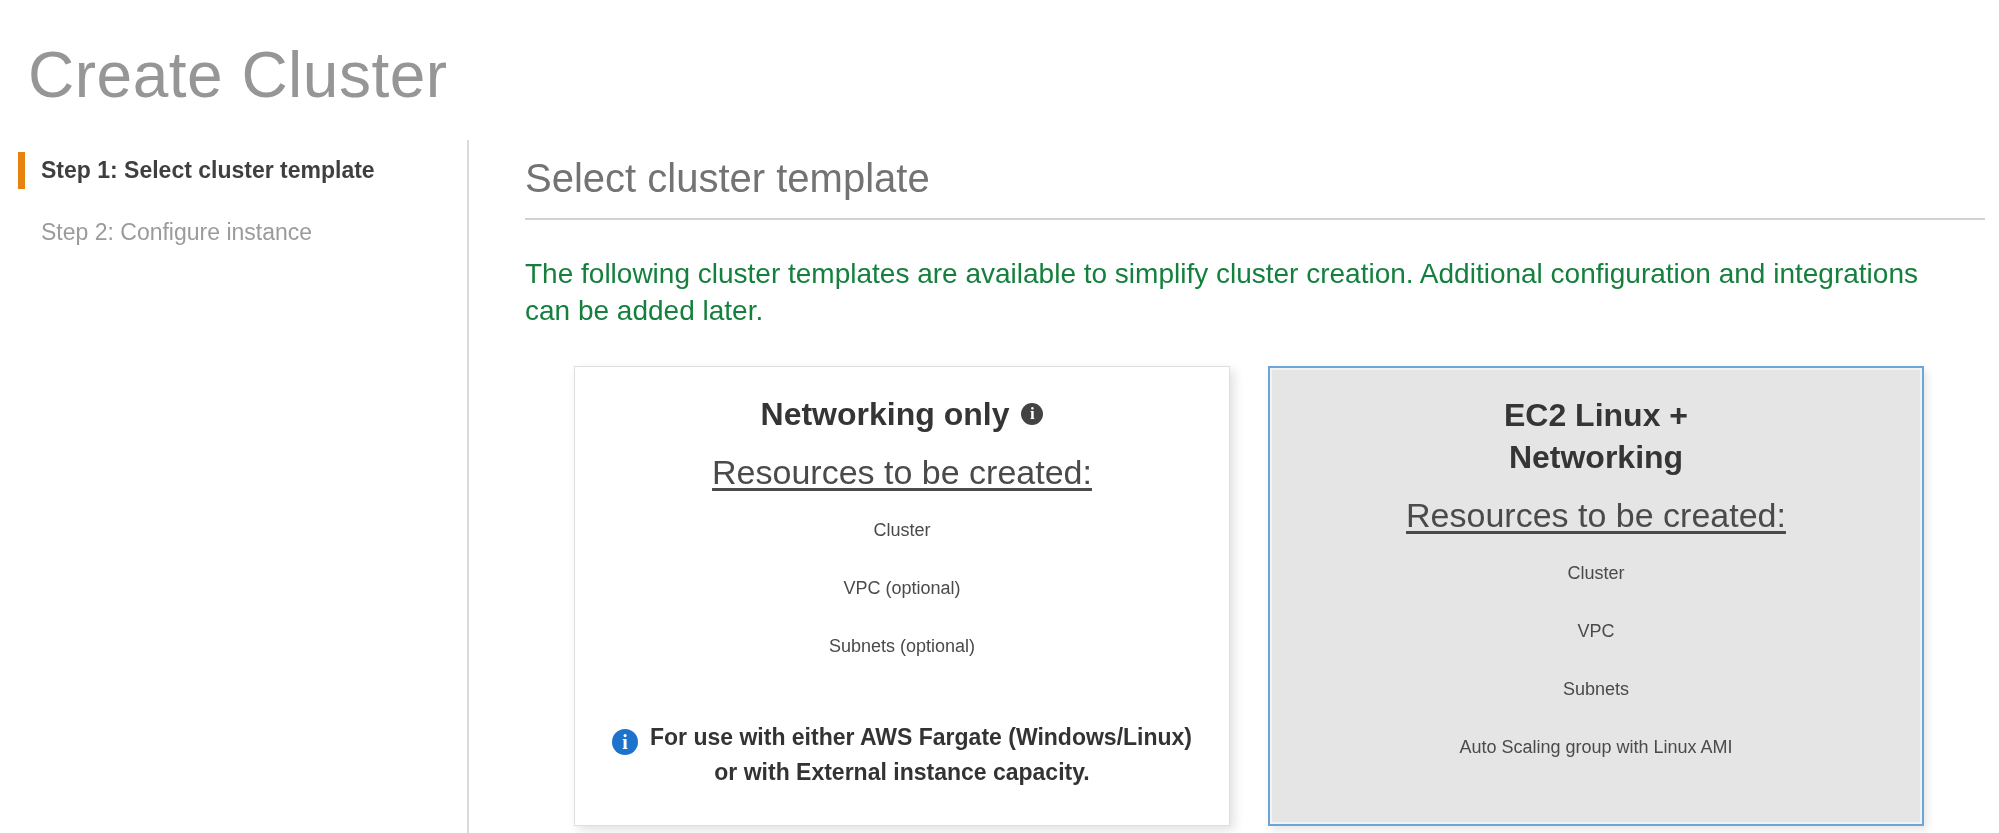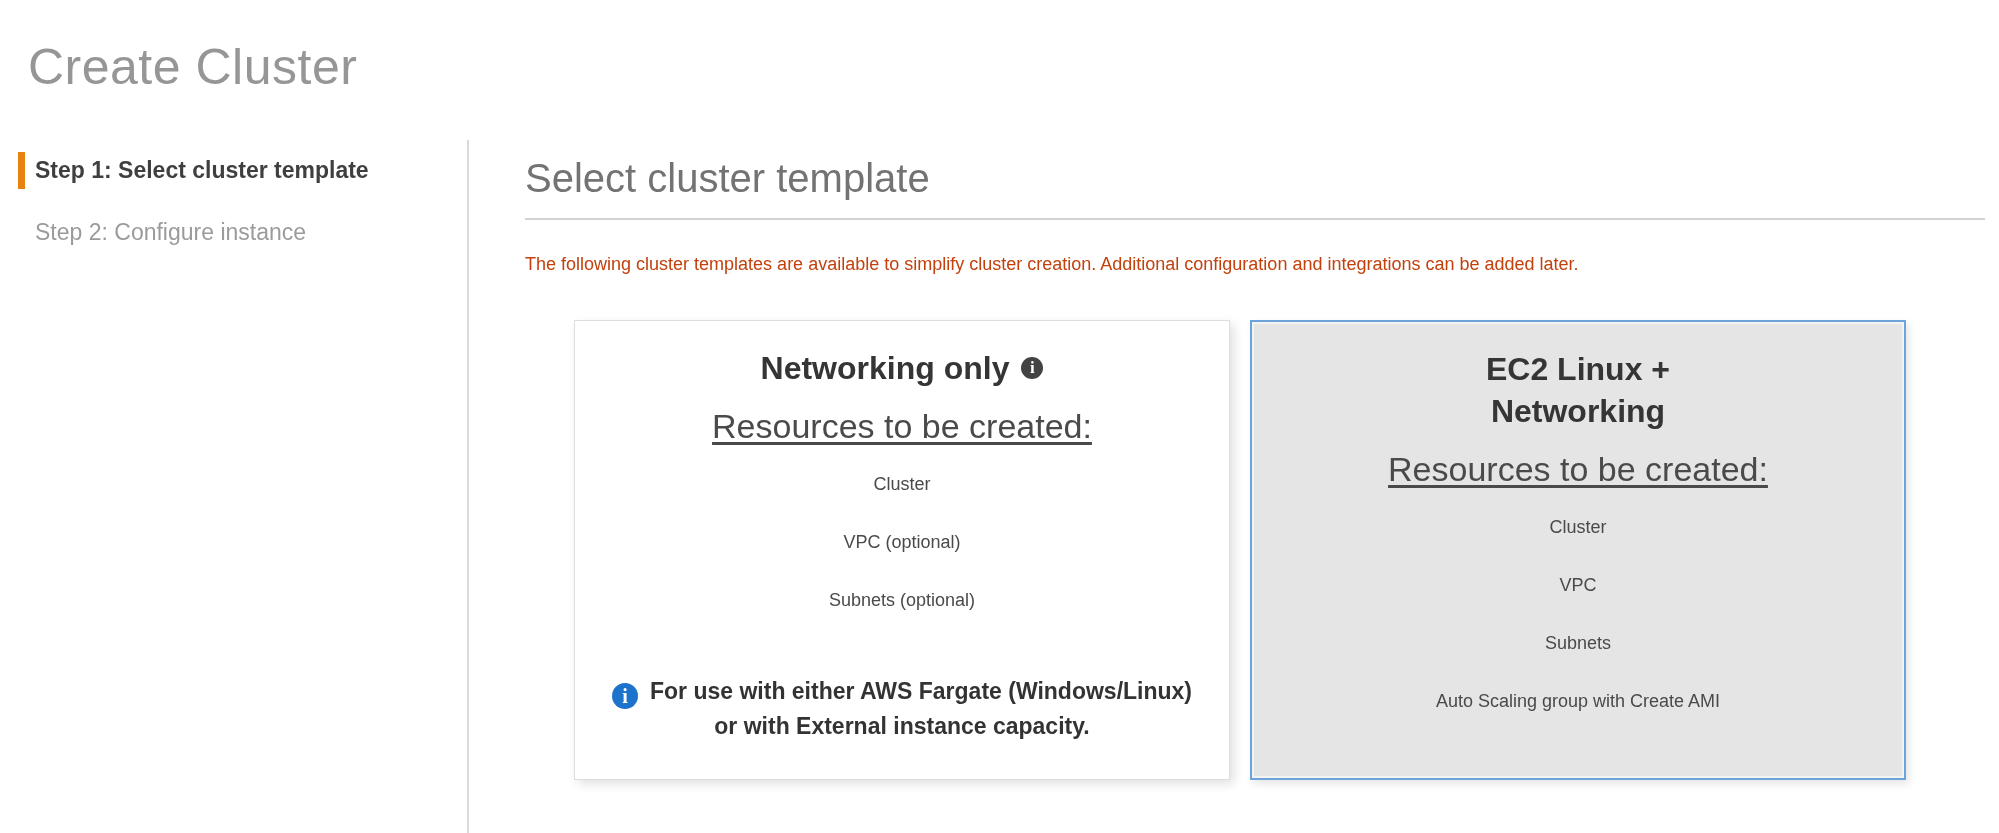--- a/index.html
+++ b/index.html
@@ -5,49 +5,49 @@
   * { margin:0; padding:0; box-sizing:border-box; }
   html,body { background:#ffffff; }
   body {
     width:1999px; height:833px; overflow:hidden;
     font-family:"Liberation Sans", sans-serif;
     -webkit-font-smoothing:antialiased;
   }
   
   .page-header { height:140px; padding:40px 0 0 28px; }
   .page-header h1 {
-    font-size:50px; font-weight:400; color:#969696; line-height:1.1;
+    font-size:64px; font-weight:400; color:#969696; line-height:1.1;
     letter-spacing:0.5px;
   }
   
   .body-row { display:flex; height:693px; }
   .wizard-nav {
     width:469px; flex:0 0 469px;
     border-right:2px solid #dadada;
     padding-top:12px;
   }
   .step {
     font-size:23px; line-height:37px; color:#9b9b9b;
     margin:0 0 25px 18px;
-    border-left:7px solid transparent; padding-left:10px;
+    border-left:7px solid transparent; padding-left:16px;
     cursor:default;
   }
   .step.active { color:#3f3f3f; font-weight:bold; border-left-color:#e8820e; }
   
   .content { flex:1 1 auto; padding:14px 14px 0 56px; }
   .content h2 {
     font-size:40px; font-weight:400; color:#737373; line-height:48px;
   }
   hr.section-rule { border:none; border-top:2px solid #d2d2d2; margin:16px 0 0 0; }
   .desc {
-    margin-top:26px; font-size:18px; line-height:37px; color:#c2410c;
+    margin-top:35px; font-size:28px; line-height:37px; color:#15803d;
     max-width:1430px;
   }
   
-  .cards { display:flex; gap:20px; margin:37px 0 0 19px;padding-left:30px; }
+  .cards { display:flex; gap:38px; margin:37px 0 0 19px;padding-left:30px; }
   .card {
     width:656px; height:460px;
     background:#ffffff; border:1px solid #dedede;
     box-shadow:4px 4px 10px rgba(0,0,0,0.12);
     display:flex; flex-direction:column; align-items:center;
     text-align:center; padding:26px 24px 36px 24px;
     cursor:pointer;
   }
   .card.selected {
     background:#e5e5e5; border:2px solid #6da4d9;
@@ -119,18 +119,18 @@
 
       <div class="card selected">
         <div class="card-title-row">
           <span class="card-title">EC2 Linux +
 Networking</span>
         </div>
         <div class="res-heading">Resources to be created:</div>
         <div class="res-item">Cluster</div>
         <div class="res-item">VPC</div>
         <div class="res-item">Subnets</div>
-        <div class="res-item">Auto Scaling group with Create AMI</div>
+        <div class="res-item">Auto Scaling group with Linux AMI</div>
       </div>
 
     </div>
   </main>
 </div>
 
 </body></html>

